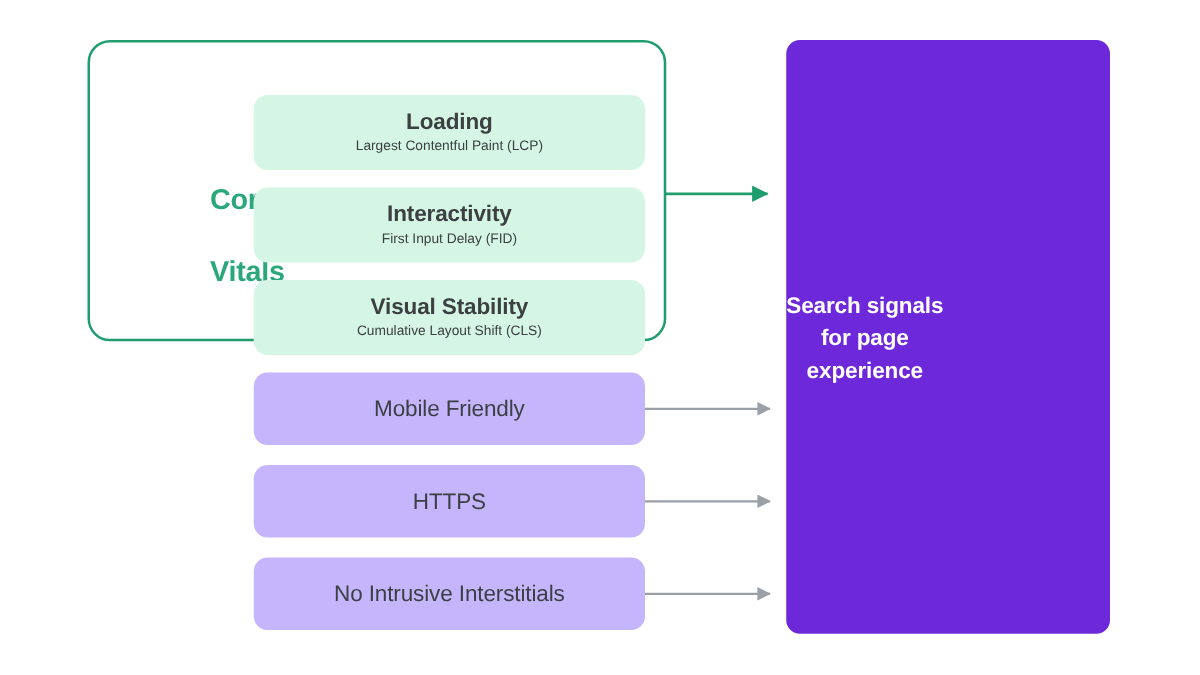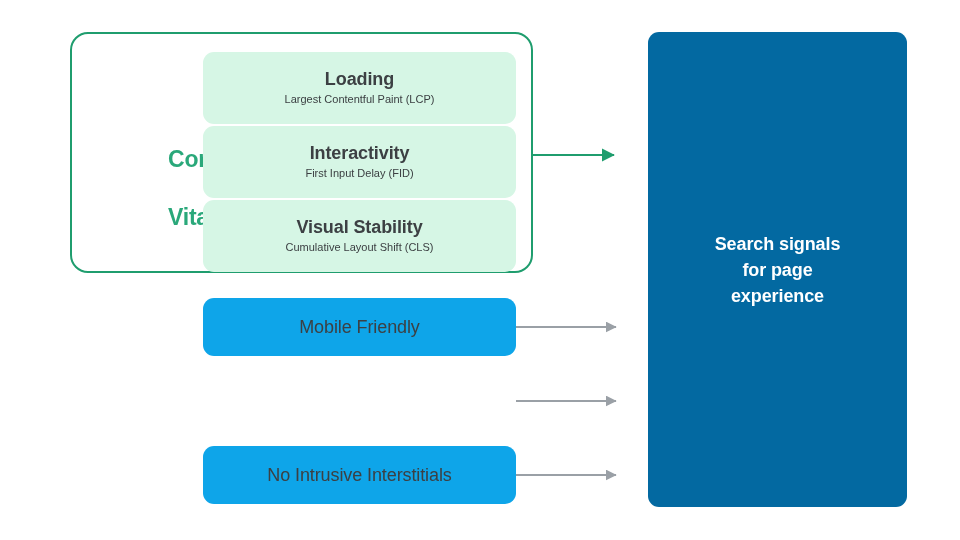--- a/index.html
+++ b/index.html
@@ -42,28 +42,29 @@
     line-height: 29px;
     font-weight: bold;
     letter-spacing: -0.2px;
   }
 
   
   .chip {
     position: absolute;
     left: 203px;
     width: 313px;
-    height: 72px;
+    height: 60px;
     background: #d6f6e5;
     border-radius: 11px;
     box-sizing: border-box;
     display: flex;
     flex-direction: column;
     align-items: center;
     justify-content: center;
+    margin-top: 24px;
   }
   .chip-1 { top: 52px; }
   .chip-2 { top: 126px; }
   .chip-3 { top: 200px; }
   .chip-title {
     color: #3c4043;
     font-size: 18px;
     font-weight: bold;
     line-height: 21px;
     letter-spacing: -0.1px;
@@ -75,49 +76,48 @@
     line-height: 15px;
     margin-top: 2px;
   }
 
   
   .gbox {
     position: absolute;
     left: 203px;
     width: 313px;
     height: 58px;
-    background: #0ea5e9;
+    background: #c4b5fd;
     border-radius: 11px;
     display: flex;
     align-items: center;
     justify-content: center;
   }
   .gbox-1 { top: 298px; }
   .gbox-2 { top: 372px; }
   .gbox-3 { top: 446px; }
   .gbox-label {
     color: #3c4043;
     font-size: 18px;
     font-weight: normal;
     line-height: 22px;
     letter-spacing: -0.1px;
   }
 
   
   .blue-panel {
     position: absolute;
-    left: 648px;
+    left: 629px;
     top: 32px;
     width: 259px;
     height: 475px;
-    background: #0369a1;
+    background: #6d28d9;
     border-radius: 11px;
     display: flex;
     align-items: center;
-    justify-content: center;
   }
   .blue-panel-text {
     color: #ffffff;
     font-size: 18px;
     font-weight: bold;
     line-height: 26px;
     text-align: center;
     letter-spacing: -0.1px;
     white-space: pre-line;
   }
@@ -153,20 +153,23 @@
   </div>
 
   <div class="chip chip-2">
     <div class="chip-title">Interactivity</div>
     <div class="chip-sub">First Input Delay (FID)</div>
   </div>
 
   <div class="gbox gbox-1">
     <div class="gbox-label">Mobile Friendly</div>
   </div>
+  <div class="gbox gbox-2">
+    <div class="gbox-label">HTTPS</div>
+  </div>
   <div class="gbox gbox-3">
     <div class="gbox-label">No Intrusive Interstitials</div>
   </div>
 
   <svg class="arrow-svg" viewBox="0 0 960 540">
     <defs>
       <marker id="head-green" markerWidth="7" markerHeight="7" refX="5.6" refY="3" orient="auto" markerUnits="strokeWidth">
         <path d="M0,0 L0,6 L6,3 z" fill="#1f9d6e"></path>
       </marker>
       <marker id="head-gray" markerWidth="7" markerHeight="7" refX="5.6" refY="3" orient="auto" markerUnits="strokeWidth">

